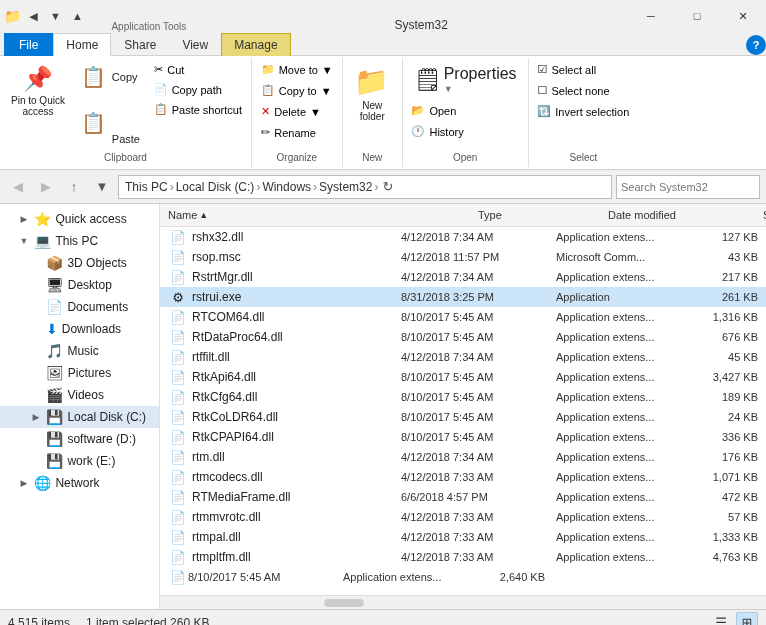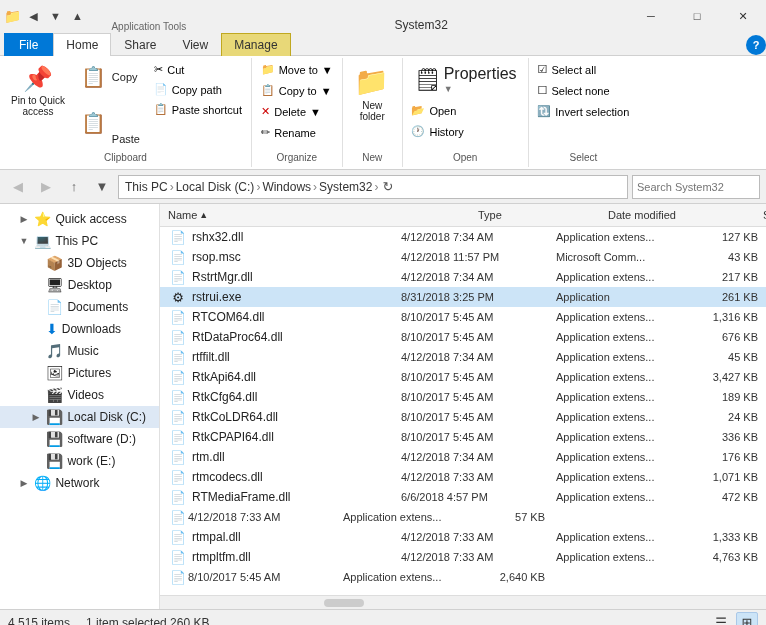--- a/index.html
+++ b/index.html
@@ -129,21 +129,21 @@
       padding: 0 6px;
       font-size: 12px;
       color: #333;
     }
     .address-path-crumb { color: #333; }
     .address-path-sep { color: #888; margin: 0 2px; }
     .address-refresh {
       font-size: 13px; color: #555; margin-left: 2px; cursor: pointer;
     }
     .search-box {
-      width: 128px;
+      width: 144px;
       height: 24px;
       border: 1px solid #bbb;
       display: flex;
       align-items: center;
       background: white;
       padding: 0 4px;
       gap: 4px;
       justify-content: space-between;
     }
     .search-box input {
@@ -635,20 +635,21 @@
   </div>
         <div class="file-row">
     <span class="file-icon">📄</span>
     <span class="file-name">RTMediaFrame.dll</span>
     <span class="file-date">6/6/2018 4:57 PM</span>
     <span class="file-type">Application extens...</span>
     <span class="file-size">472 KB</span>
   </div>
         <div class="file-row">
     <span class="file-icon">📄</span>
+    <span class="file-name">rtmmvrotc.dll</span>
     <span class="file-date">4/12/2018 7:33 AM</span>
     <span class="file-type">Application extens...</span>
     <span class="file-size">57 KB</span>
   </div>
         <div class="file-row">
     <span class="file-icon">📄</span>
     <span class="file-name">rtmpal.dll</span>
     <span class="file-date">4/12/2018 7:33 AM</span>
     <span class="file-type">Application extens...</span>
     <span class="file-size">1,333 KB</span>

